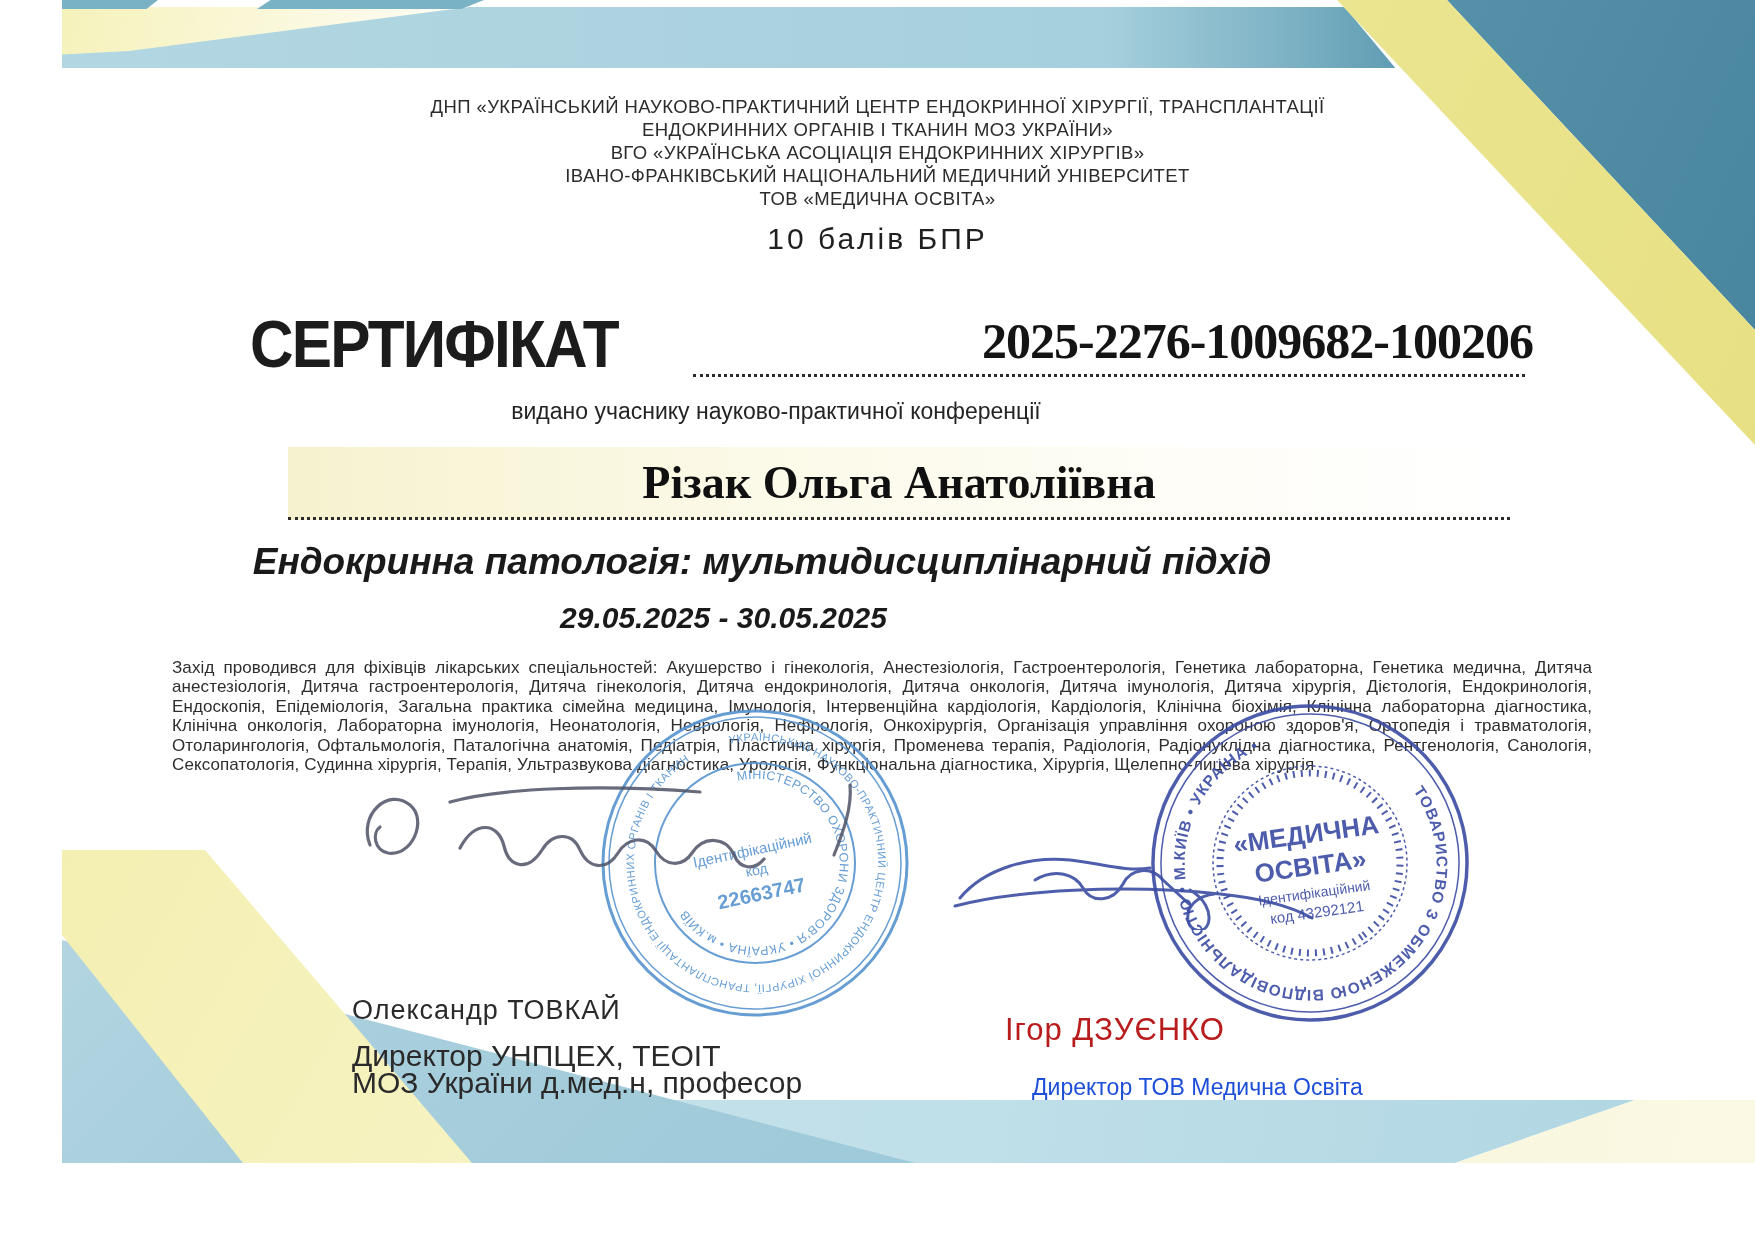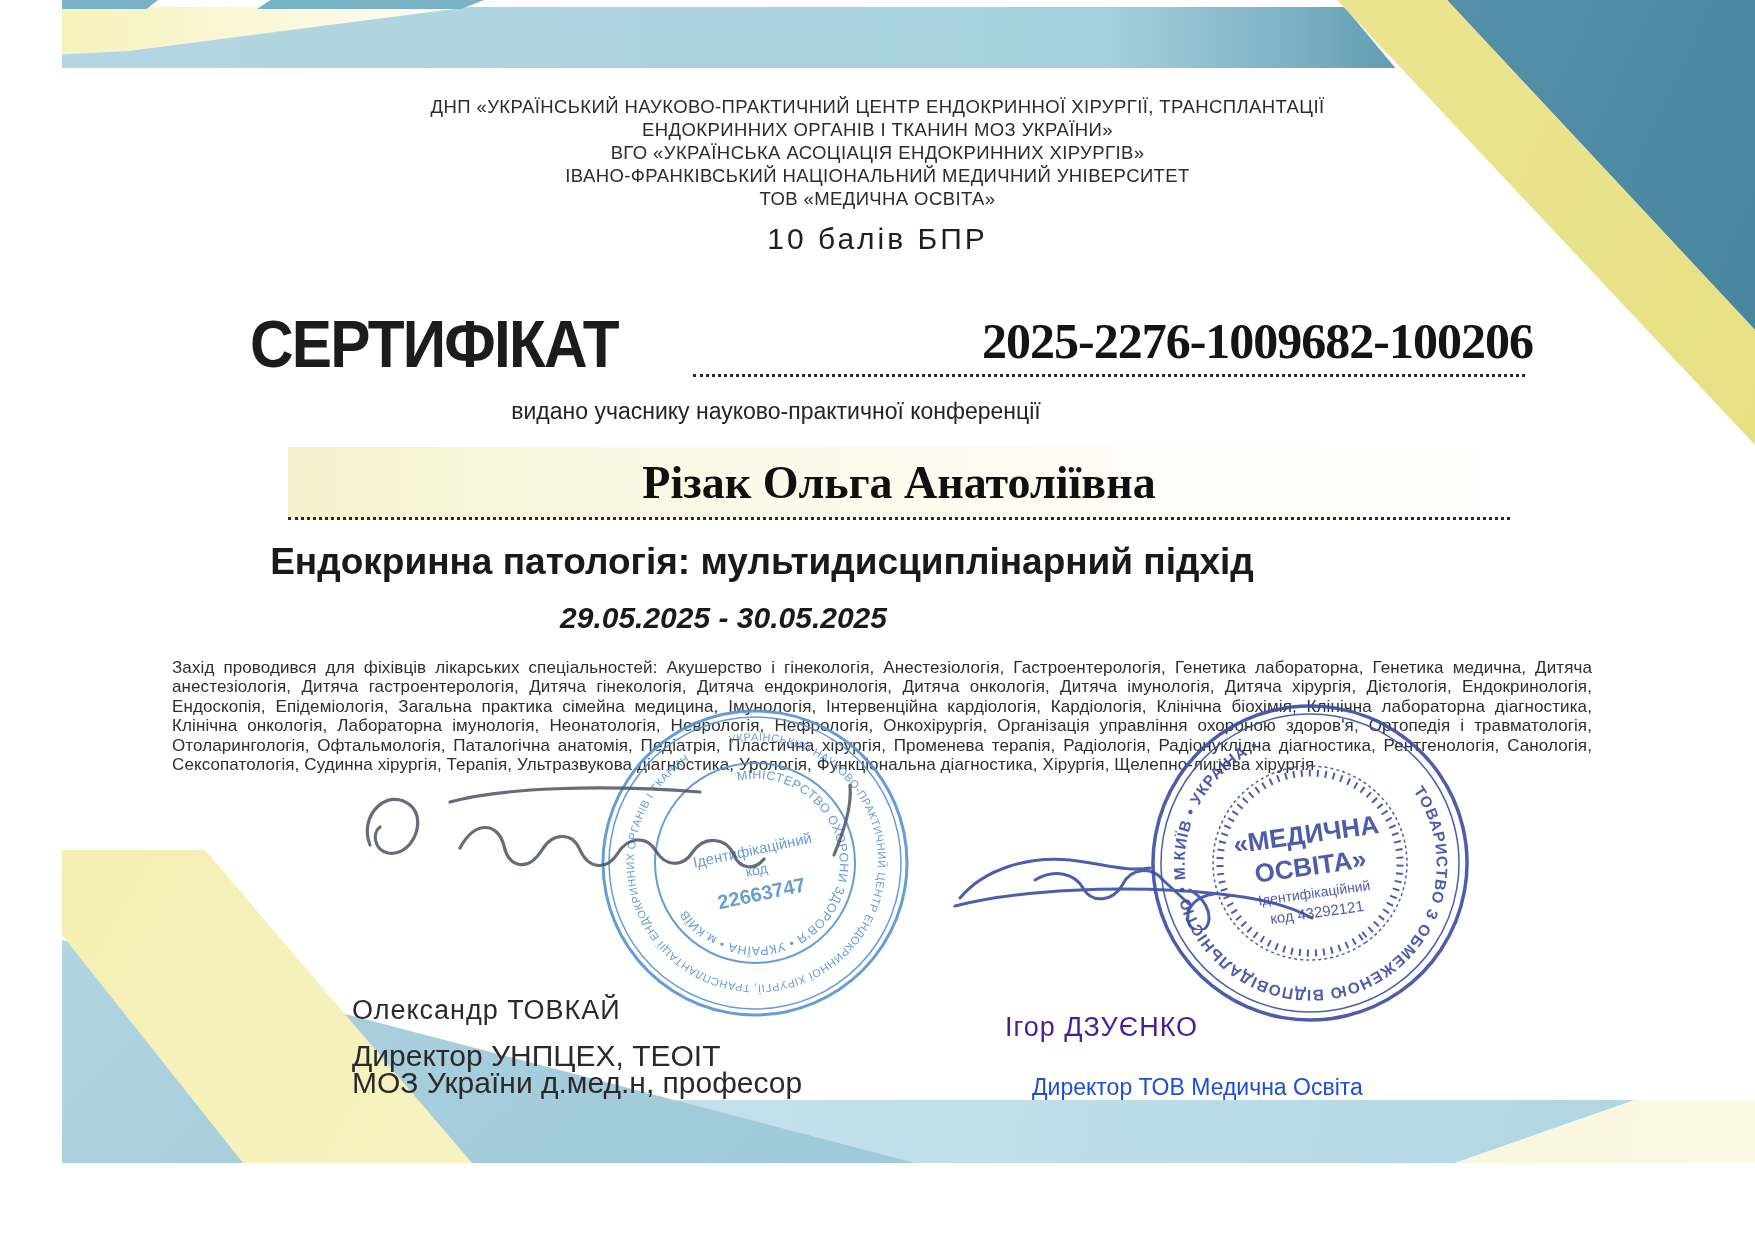--- a/index.html
+++ b/index.html
@@ -49,36 +49,36 @@
   .dotted-1{left:693px;top:374px;width:832px;border-top:3px dotted #2b2b2b;height:0;}
   .issued-to{left:0;top:398px;width:1552px;text-align:center;font-size:23px;color:#242424;}
 
   
   .name-band{left:288px;top:447px;width:1222px;height:70px;
       background:linear-gradient(to right,#f6f2cf 0%,#fbf9e6 35%,#fefdf6 70%,#ffffff 100%);
       border-bottom:3px dotted #2b2b2b;display:flex;align-items:center;justify-content:center;}
   .recipient{font-family:"Liberation Serif","DejaVu Serif",serif;font-weight:700;font-size:46px;color:#101010;}
 
   .event-title{left:0;top:541px;width:1524px;text-align:center;
-      font-size:37px;font-weight:700;color:#1a1a1a;}
+      font-size:37px;font-weight:700;font-style:italic;color:#1a1a1a;}
   .event-dates{left:0;top:601px;width:1447px;text-align:center;
       font-size:30px;font-weight:700;font-style:italic;color:#1a1a1a;}
 
   
   .specialties{left:172px;top:658px;width:1420px;font-size:17px;line-height:19.4px;
       text-align:justify;color:#2e2e2e;letter-spacing:.1px;}
 
   
   .stamp{opacity:.92;}
   .sig-left{left:340px;top:760px;}
   .sig-right{left:940px;top:820px;}
 
   .sig-name-left{left:352px;top:995px;font-size:27px;letter-spacing:1px;color:#2a2a2a;}
   .sig-role-left{left:352px;top:1042px;font-size:30px;line-height:27px;color:#2a2a2a;}
-  .sig-name-right{left:1005px;top:1012px;font-size:27px;letter-spacing:1px;color:#4c1d95;}
+  .sig-name-right{left:1005px;top:1012px;font-size:31px;letter-spacing:1px;color:#b91c1c;}
   .sig-role-right{left:1032px;top:1058px;font-size:23px;color:#1d4ed8;margin-top:16px;}
 
   svg text{font-family:"Liberation Sans","DejaVu Sans",sans-serif;}
 </style>
 </head>
 <body>
 
 <div class="page">
 
   <div class="abs top-band">

